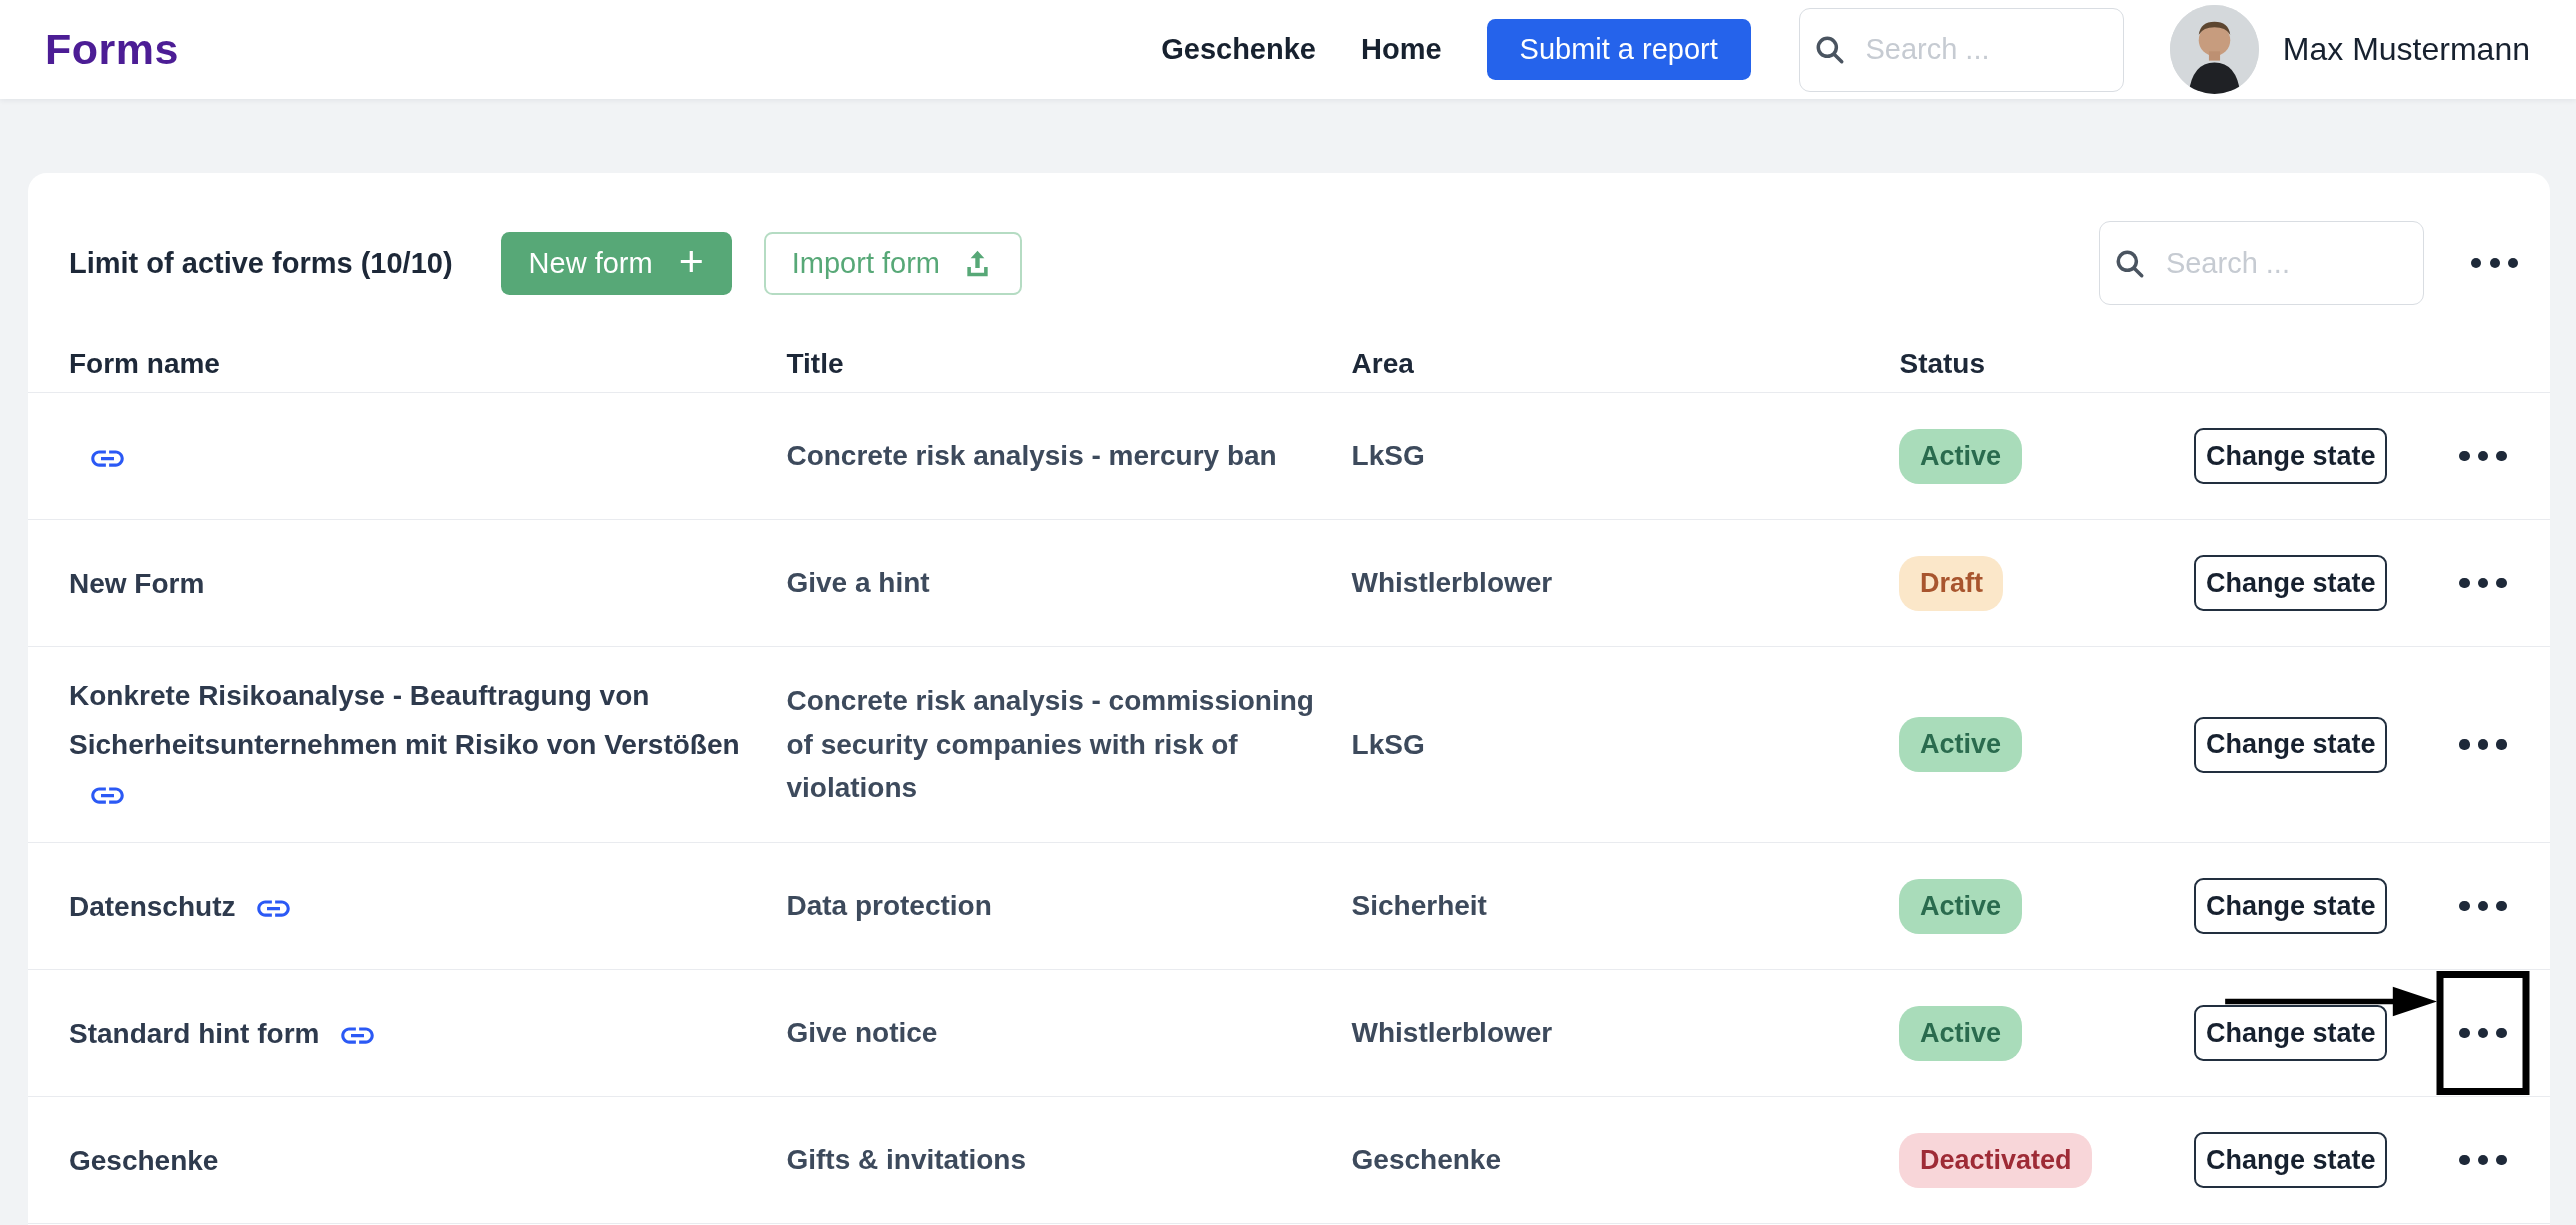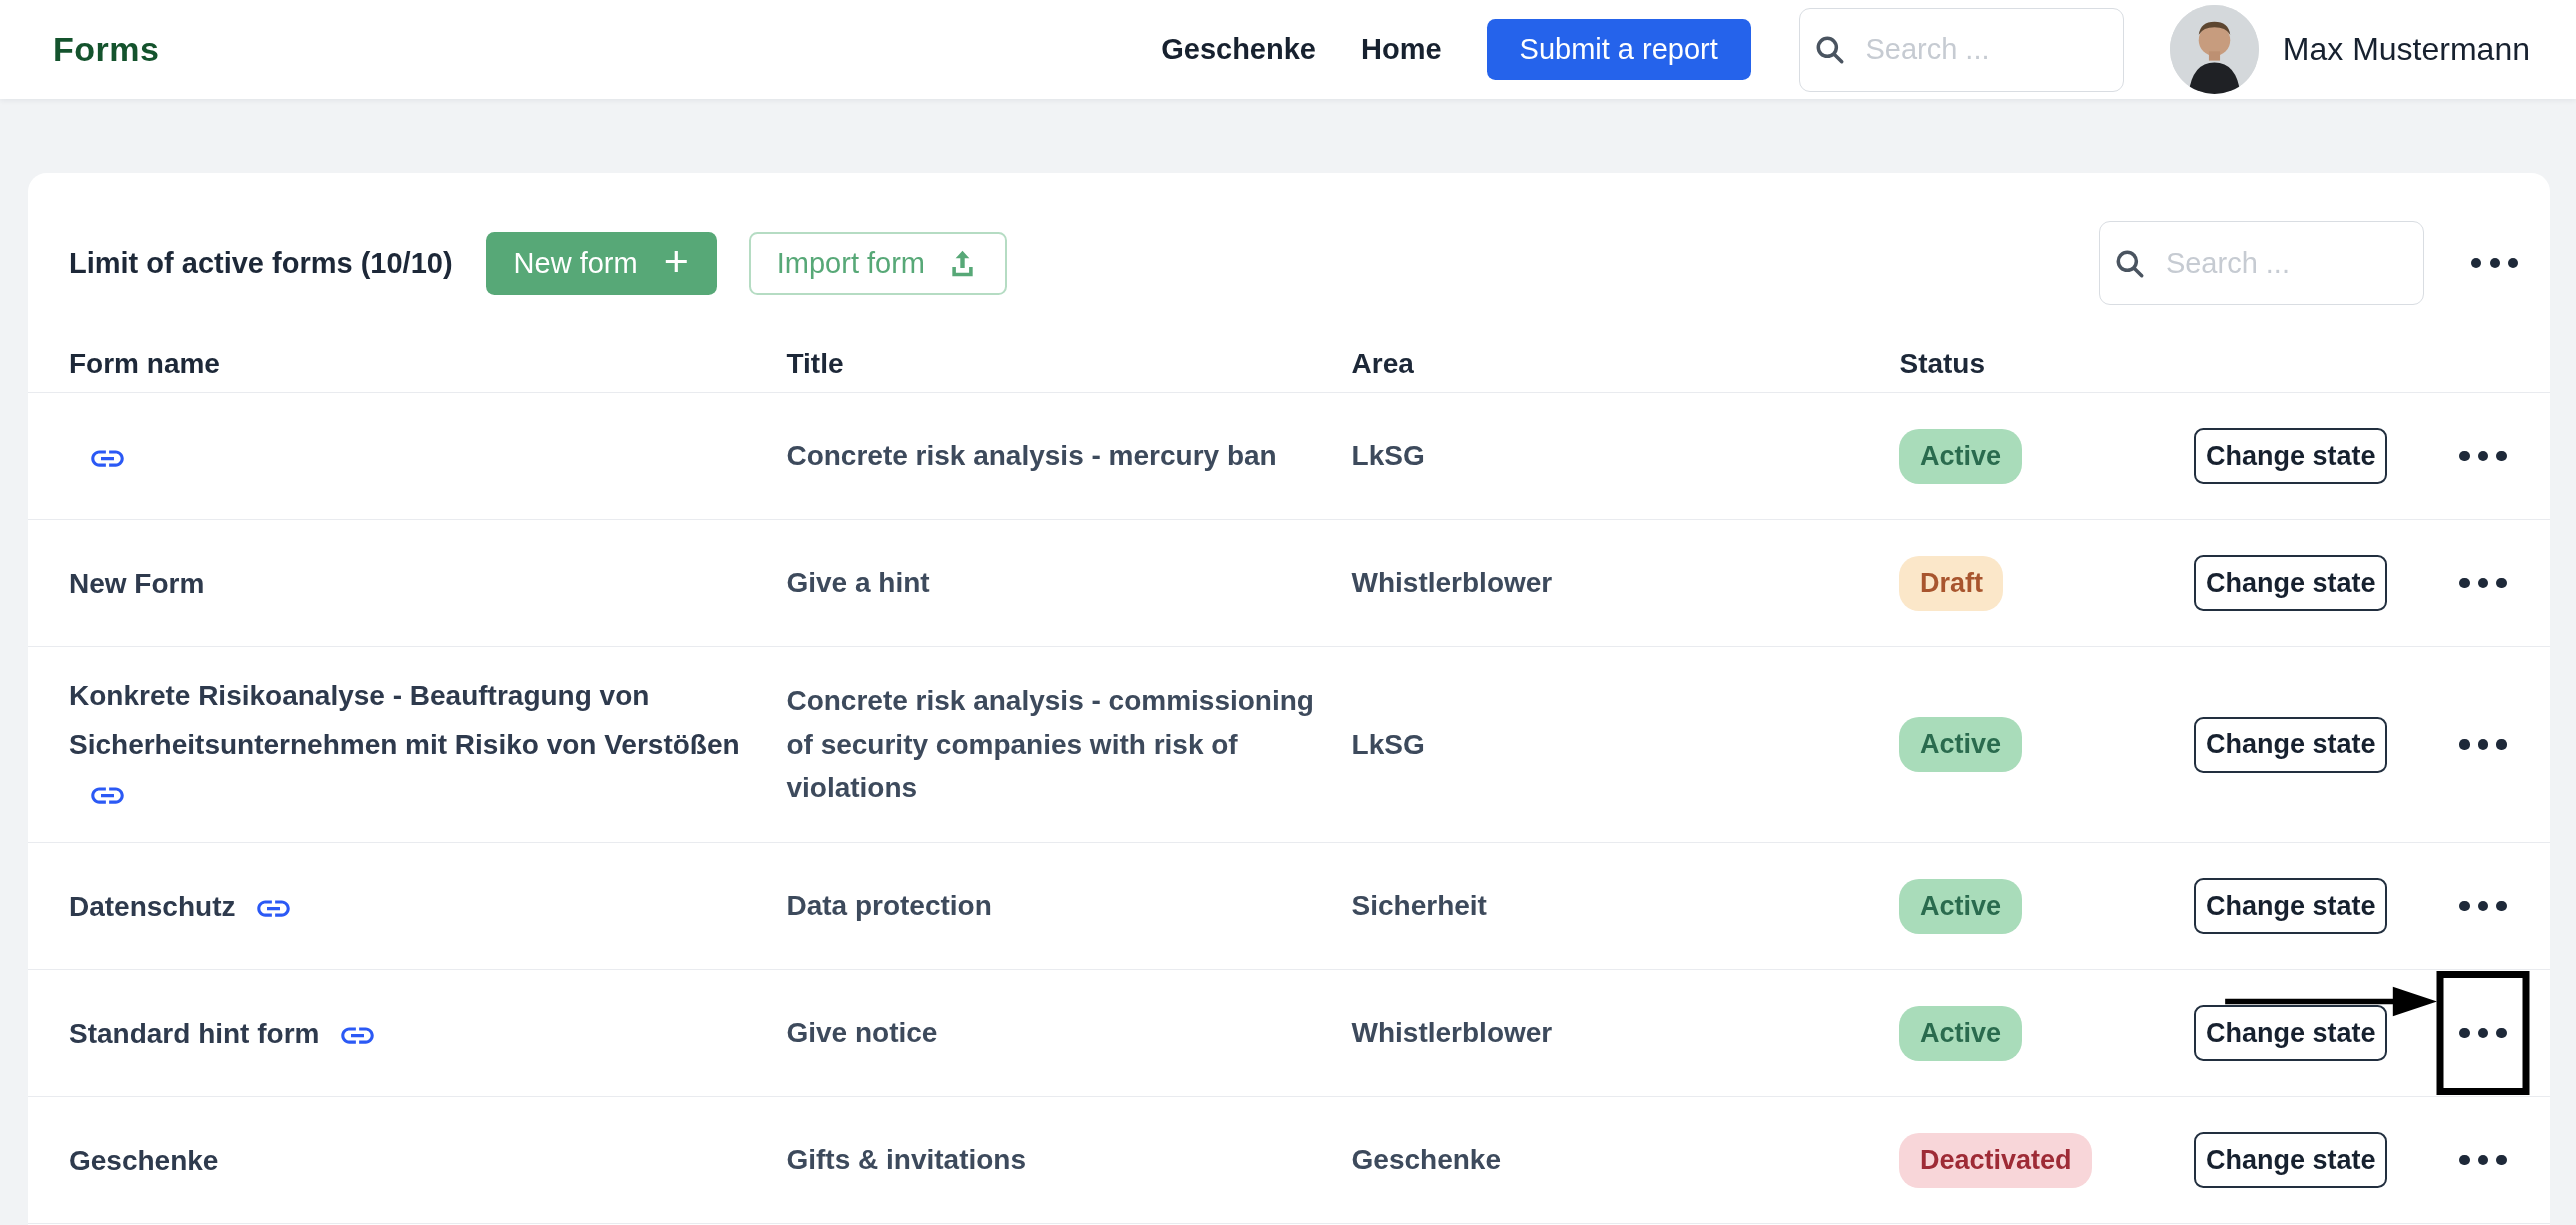--- a/index.html
+++ b/index.html
@@ -11,21 +11,21 @@
   }
 
   
   .topbar {
     height: 99px; background: #ffffff;
     display: flex; align-items: center;
     padding: 0 46px 0 45px;
     box-shadow: 0 1.9px 5.6px rgba(20,30,50,.07);
     position: relative; z-index: 5;
   }
-  .topbar-title { font-size: 34px; font-weight: 700; letter-spacing: 0.5px; color: #14532d; margin-left: 8px; }
+  .topbar-title { font-size: 43px; font-weight: 700; letter-spacing: 0.5px; color: #4c1d95; }
   .topnav { margin-left: auto; display: flex; align-items: center; }
   .nav-link { font-size: 29px; font-weight: 600; color: #17212f; margin-right: 45px; cursor: pointer; background: none; border: none; font-family: inherit; }
   .submit-btn {
     background: #2563eb; color: #fff; border: none; border-radius: 8.4px;
     height: 61px; padding: 3px 33px; font-size: 29px; font-weight: 500;
     font-family: inherit; cursor: pointer; margin-right: 48px;
   }
   .search-box {
     display: flex; align-items: center; gap: 18.6px;
     border: 1.9px solid #d9dde2; border-radius: 11px;
@@ -45,21 +45,21 @@
 
   
   .content { padding: 74px 26px 0 28px; }
   .card {
     background: #ffffff; border-radius: 18.6px;
     min-height: 1079px; padding-top: 48px;
   }
 
   
   .toolbar { display: flex; align-items: center; padding: 0 28px 0 41px; }
-  .limit-label { font-size: 29px; font-weight: 700; color: #1d2838; margin-right: 33px; }
+  .limit-label { font-size: 29px; font-weight: 700; color: #1d2838; margin-right: 48px; }
   .btn-new {
     background: #57a877; color: #fff; border: none; border-radius: 8.4px;
     height: 63px; padding: 0 28px; font-size: 29px; font-weight: 500;
     display: inline-flex; align-items: center; gap: 26px;
     font-family: inherit; cursor: pointer; margin-right: 32px;
   }
   .btn-new .plus-glyph { font-size: 43px; font-weight: 400; line-height: 1; margin-top: -3.7px; }
   .btn-import {
     background: #fff; color: #57a877; border: 2.8px solid #b5dcc3; border-radius: 8.4px;
     height: 63px; padding: 0 26px; font-size: 29px; font-weight: 500;

